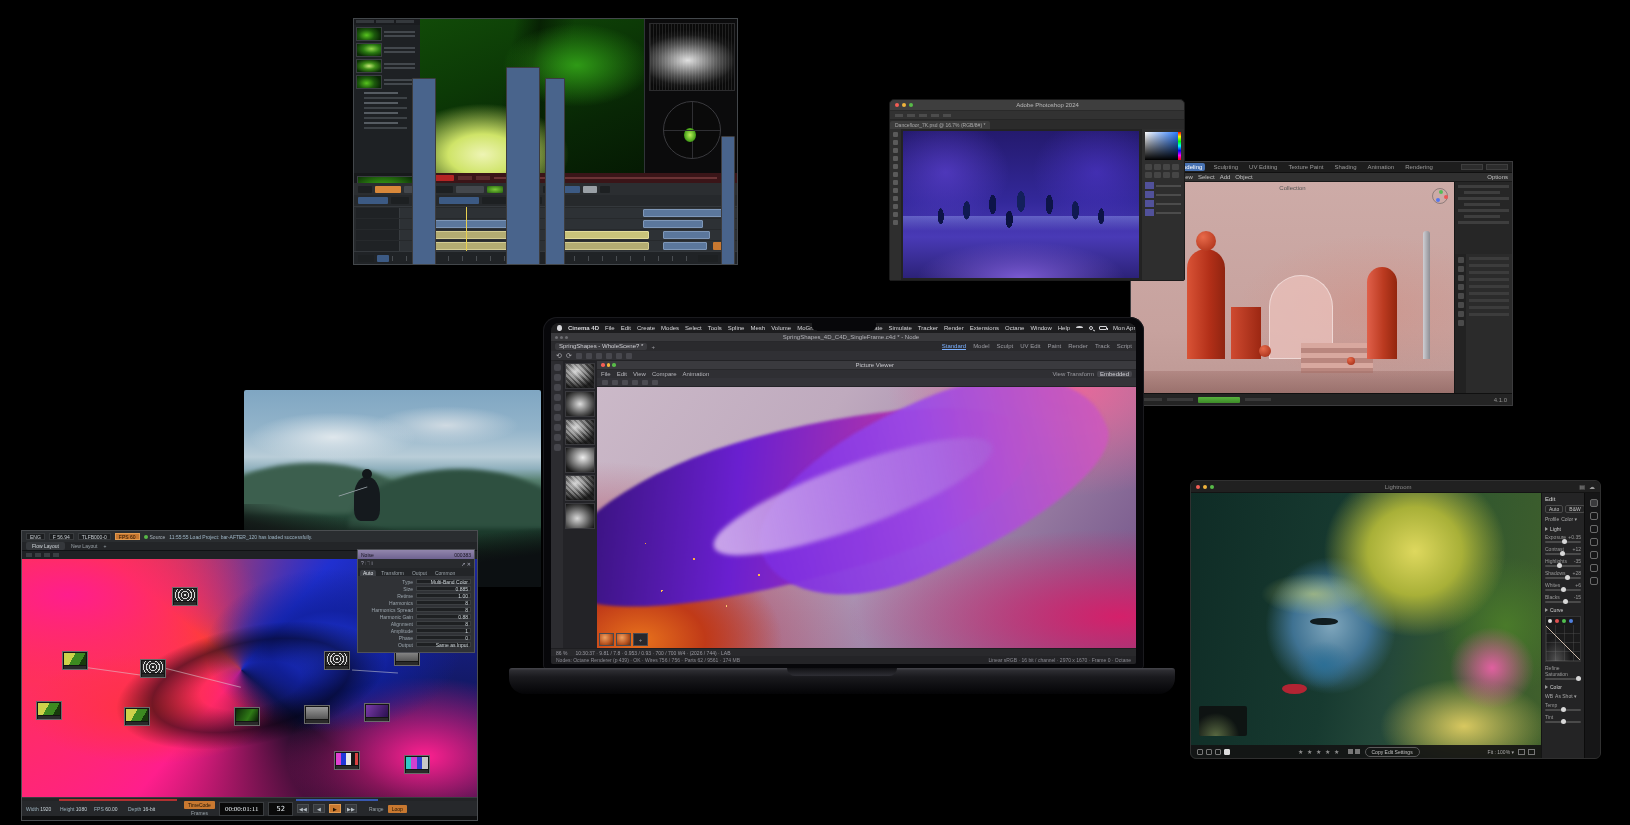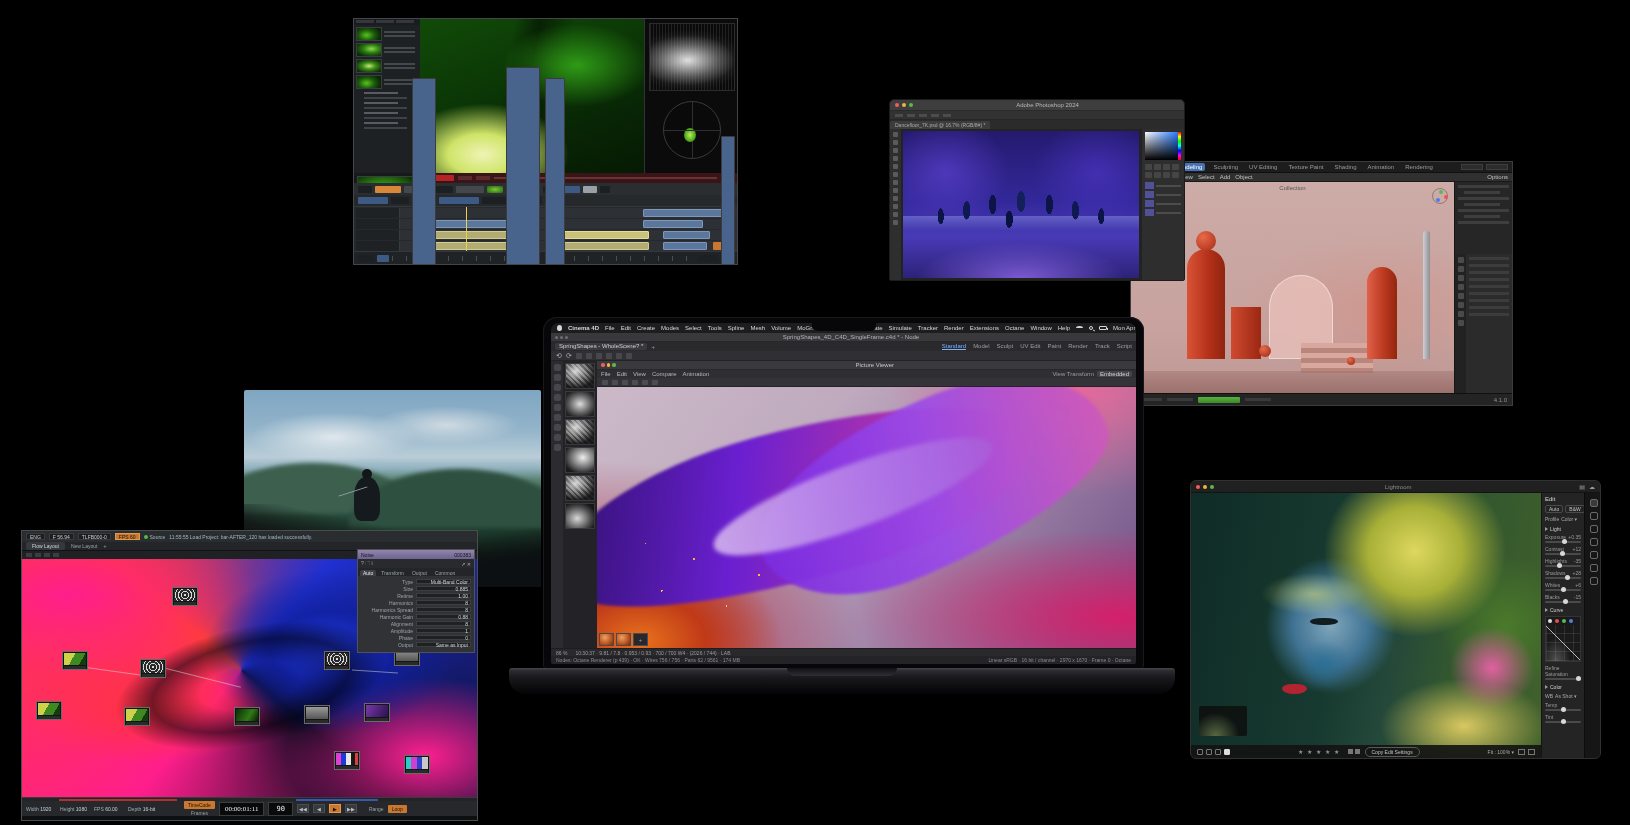--- a/index.html
+++ b/index.html
@@ -803,21 +803,21 @@
         <span><span>Width</span> <b>1920</b></span>
           <span><span>Height</span> <b>1080</b></span>
           <span><span>FPS</span> <b>60.00</b></span>
           <span><span>Depth</span> <b>16-bit</b></span>
       </div>
       <div class="bt-mode t5">
         <span class="bt-modebtn">TimeCode</span>
         <span class="bt-modealt">Frames</span>
       </div>
       <span class="bt-tc t7">00:00:01:11</span>
-      <span class="bt-fr t7">90</span>
+      <span class="bt-fr t7">52</span>
       <span class="bt-btn">◀◀</span>
       <span class="bt-btn">◀</span>
       <span class="bt-btn play">▶</span>
       <span class="bt-btn">▶▶</span>
       <span class="bt-range t5">Range</span>
       <span class="bt-loop t5">Loop</span>
     </div>
     <div class="bt-foot"></div>
   </div>
 

